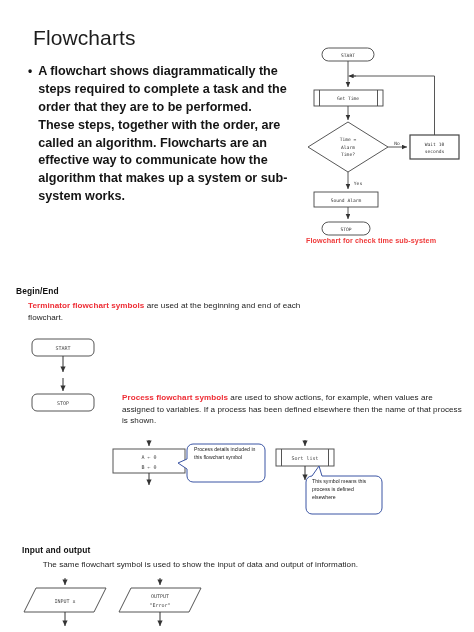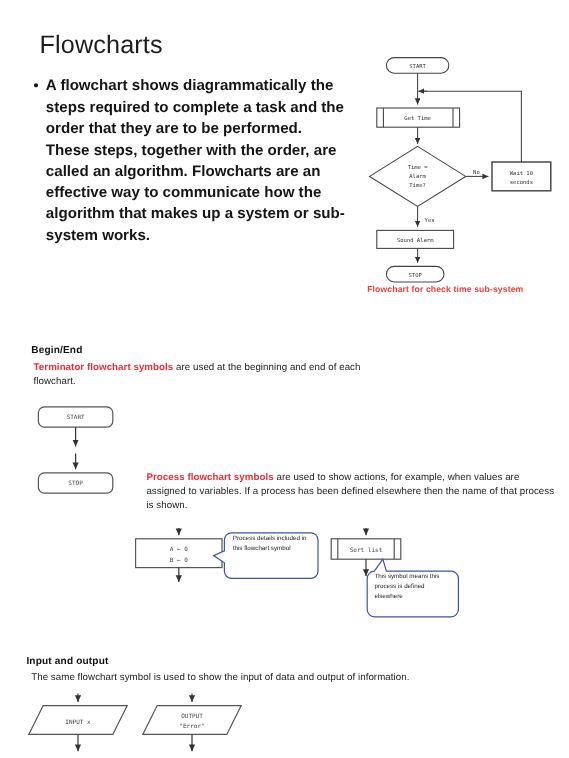--- a/index.html
+++ b/index.html
@@ -33,34 +33,34 @@
 
   
   .sec-begin{position:absolute;left:0;top:286px;width:474px;}
   h3.sh{
     margin:0;font-size:8.4px;font-weight:700;color:#111;letter-spacing:.15px;
   }
   .para{
     margin:4px;font-size:8.1px;line-height:1.44;color:#222;letter-spacing:.05px;
   }
   .red{color:#ee2d35;font-weight:700;}
-  .begin-head{position:absolute;left:26px;top:0px;width:290px;}
+  .begin-head{position:absolute;left:16px;top:0px;width:290px;}
   .begin-body{position:absolute;left:24px;top:10px;width:300px;}
 
   .fc-beginend{position:absolute;left:22px;top:336px;width:110px;height:80px;}
 
   .proc-head{position:absolute;left:118px;top:378px;width:352px;}
   .proc-body{position:absolute;left:118px;top:388px;width:352px;}
 
   .fc-proc{position:absolute;left:108px;top:440px;width:160px;height:70px;}
   .fc-sub{position:absolute;left:272px;top:440px;width:122px;height:80px;}
 
   
   .io-head{position:absolute;left:22px;top:545px;width:340px;}
-  .io-body{position:absolute;left:22px;top:555px;width:340px;}
+  .io-body{position:absolute;left:22px;top:555px;width:340px;text-align:right;}
   .fc-io{position:absolute;left:20px;top:578px;width:200px;height:52px;}
 
   svg{display:block;overflow:visible;}
   .mono{font-family:"DejaVu Sans Mono","Liberation Mono",monospace;}
 </style>
 </head>
 <body>
 
 <div class="page">
 

